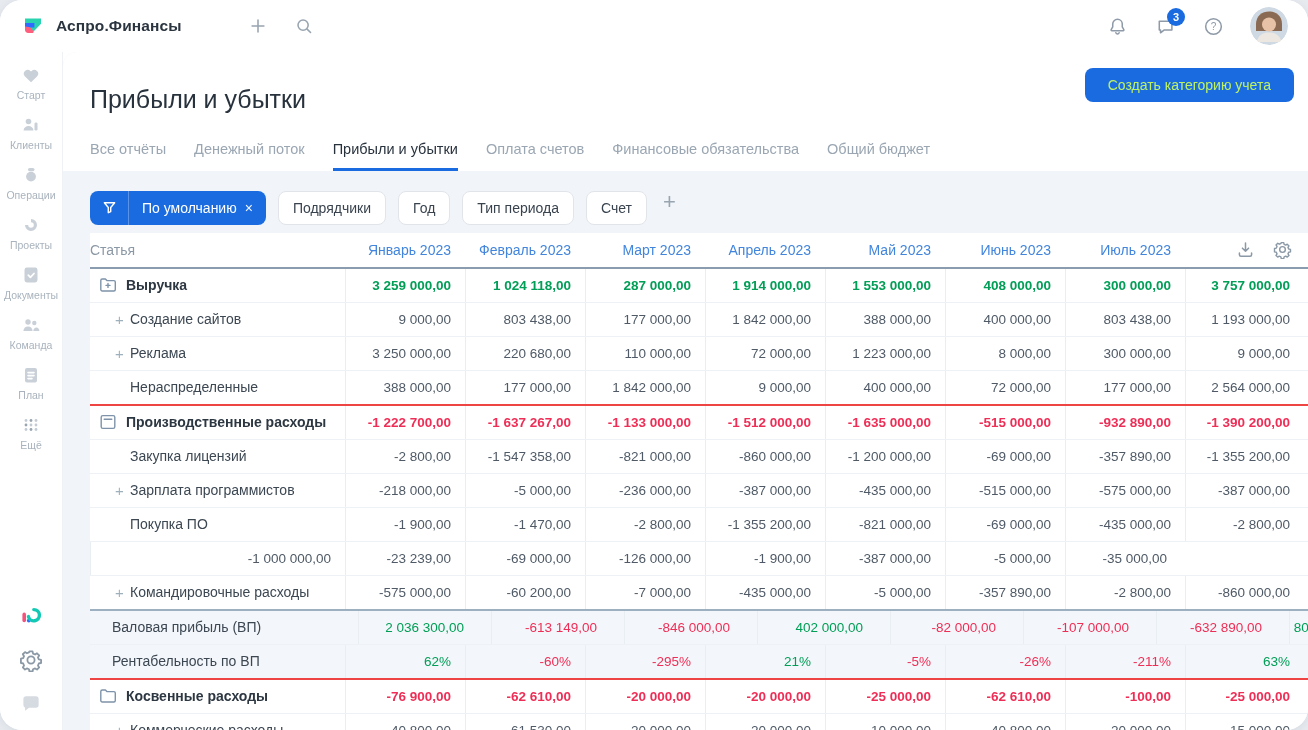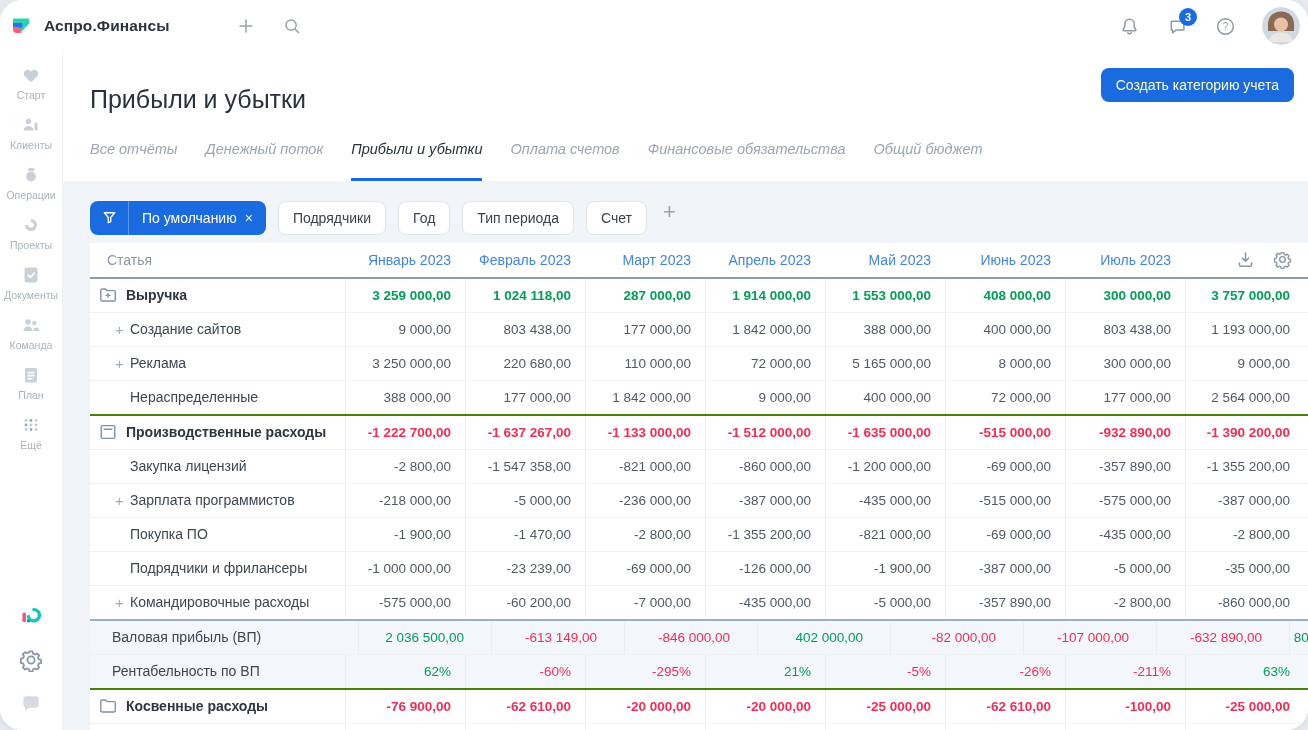--- a/index.html
+++ b/index.html
@@ -2,21 +2,21 @@
 <html lang="ru"><head>
 <meta charset="utf-8">
 <style>
   html,body{margin:0;padding:0;width:1308px;height:730px;background:#e7ebf0;
     font-family:"Liberation Sans",sans-serif;-webkit-font-smoothing:antialiased;}
   .app{position:relative;width:1308px;height:730px;background:#fff;border-radius:22px;
     overflow:hidden;box-shadow:0 2px 10px rgba(30,40,60,.08);}
 
   
   .topbar{position:absolute;top:0;left:0;right:0;height:52px;display:flex;align-items:center;
-    padding:0 8px;box-sizing:border-box;background:#fff;z-index:5;}
+    padding:0 20px;box-sizing:border-box;background:#fff;z-index:5;}
   .brand{display:flex;align-items:center;gap:10px;}
   .brand-name{font-size:15.5px;font-weight:700;color:#2b3540;letter-spacing:.1px;}
   .tb-ic{width:22px;height:22px;display:inline-flex;align-items:center;justify-content:center;cursor:pointer;}
   .tb-plus{margin-left:66px;}
   .tb-search{margin-left:24px;}
   .tb-right{margin-left:auto;display:flex;align-items:center;gap:26px;}
   .chat-wrap{position:relative;}
   .badge{position:absolute;top:-7px;right:-9px;min-width:18px;height:18px;border-radius:9px;
     background:#1a6be0;color:#fff;font-size:11px;font-weight:700;display:flex;align-items:center;
     justify-content:center;padding:0 4px;box-sizing:border-box;}
@@ -31,50 +31,50 @@
   .sb-label{font-size:10.5px;color:#a9b3bd;}
   .sb-bottom{margin-top:auto;display:flex;flex-direction:column;align-items:center;gap:20px;}
   .sb-bottom .sb-ic{width:24px;height:24px;cursor:pointer;}
 
   
   .main{position:absolute;top:52px;left:63px;right:0;bottom:0;background:#f1f5f9;
     border-top-left-radius:14px;overflow:hidden;}
   .page-head{background:#fff;border-top-left-radius:14px;padding:14px 14px 0 27px;box-sizing:border-box;}
   .head-row{display:flex;align-items:flex-start;justify-content:space-between;}
   .page-title{font-size:25px;font-weight:500;color:#28323d;line-height:32px;}
-  .create-btn{background:#1a6be0;color:#fef9c3;border:none;border-radius:8px;font-size:14px;
-    font-family:inherit;padding:9px 15px;cursor:pointer;margin-top:2px;}
+  .create-btn{background:#1a6be0;color:#bef264;border:none;border-radius:8px;font-size:14px;
+    font-family:inherit;padding:9px 23px;cursor:pointer;margin-top:2px;}
   .tabs{display:flex;gap:28px;margin-top:9px;}
-  .tab{font-size:14.5px;color:#9aa6b2;padding-bottom:21px;cursor:pointer;border-bottom:3px solid transparent;font-style:italic;}
+  .tab{font-size:14.5px;color:#9aa6b2;padding-bottom:11px;cursor:pointer;border-bottom:3px solid transparent;}
   .tab.active{color:#28323d;font-weight:500;border-bottom-color:#1a6be0;}
 
   
   .toolbar{display:flex;gap:12px;margin:20px 0 8px 27px;height:34px;}
   .filter-pill{display:flex;align-items:stretch;background:#1a6be0;border-radius:8px;height:34px;
     overflow:hidden;cursor:pointer;}
   .funnel-box{display:flex;align-items:center;justify-content:center;width:38px;
     border-right:1px solid rgba(255,255,255,.28);}
   .filter-pill .lbl{display:flex;align-items:center;gap:8px;color:#fff;font-size:14px;padding:0 13px;}
   .filter-pill .x{font-size:14px;opacity:.95;cursor:pointer;}
   .chip{display:flex;align-items:center;height:32px;background:#fff;border:1px solid #e1e5ea;
     border-radius:8px;padding:0 14px;font-size:14px;color:#39434e;cursor:pointer;}
   .add-filter{color:#98a4b0;font-size:22px;line-height:22px;cursor:pointer;margin-left:4px;font-weight:400;}
 
   
   .table-wrap{margin-left:27px;background:#fff;width:calc(100% - 27px);box-sizing:border-box;}
   .trow,.thead{display:grid;grid-template-columns:255px repeat(7,120px) minmax(0,1fr);align-items:stretch;}
   .thead{height:34px;border-bottom:2px solid #8a9db0;}
   .thead .cell{display:flex;align-items:center;}
-  .statya{padding-left:17px;font-size:14px;color:#8b98a5;}
+  .statya{padding-left:0;font-size:14px;color:#8b98a5;}
   .month-h{justify-content:flex-end;padding-right:14px;font-size:14px;color:#4285dd;white-space:nowrap;}
   .icons-cell{justify-content:flex-end;gap:18px;padding-right:16px;}
   .icons-cell .tic{width:19px;height:19px;cursor:pointer;display:flex;}
 
   .trow{height:33px;border-top:1px solid #eef1f5;}
-  .trow.section{border-top:2px solid #4d7c0f;}
+  .trow.section{border-top:2px solid #ef4444;}
   .trow:first-child{border-top:none;}
   .trow.thick-top{border-top:2px solid #9db0c2;gap:13px;}
   .trow:last-child{border-bottom:2px solid #9db0c2;}
   .trow.shaded{background:#f3f6fa;}
   .cell{display:flex;align-items:center;box-sizing:border-box;overflow:hidden;}
   .label-cell{padding-left:8px;gap:8px;cursor:pointer;}
   .sec-ic{width:20px;height:20px;display:flex;flex:none;}
   .row-label{font-size:14px;color:#3c4752;white-space:nowrap;}
   .trow.section .row-label{color:#2d3742;font-weight:600;}
   .trow.sub .label-cell{padding-left:40px;position:relative;}
@@ -355,21 +355,21 @@
           <div class="trow sub">
     <div class="cell label-cell">
 
       <span class="plus-ic">+</span>
       <span class="row-label">Реклама</span>
     </div>
   <div class="cell num">3 250 000,00</div>
             <div class="cell num">220 680,00</div>
             <div class="cell num">110 000,00</div>
             <div class="cell num">72 000,00</div>
-            <div class="cell num">5 165 000,00</div>
+            <div class="cell num">1 223 000,00</div>
             <div class="cell num">8 000,00</div>
             <div class="cell num">300 000,00</div>
             <div class="cell num">9 000,00</div>
           </div>
           <div class="trow sub">
     <div class="cell label-cell">
 
       <span class="row-label">Нераспределенные</span>
     </div>
   <div class="cell num">388 000,00</div>
@@ -438,24 +438,20 @@
   <div class="cell num">-1 900,00</div>
             <div class="cell num">-1 470,00</div>
             <div class="cell num">-2 800,00</div>
             <div class="cell num">-1 355 200,00</div>
             <div class="cell num">-821 000,00</div>
             <div class="cell num">-69 000,00</div>
             <div class="cell num">-435 000,00</div>
             <div class="cell num">-2 800,00</div>
           </div>
           <div class="trow sub">
-    <div class="cell label-cell">
-
-      <span class="row-label">Подрядчики и фрилансеры</span>
-    </div>
   <div class="cell num">-1 000 000,00</div>
             <div class="cell num">-23 239,00</div>
             <div class="cell num">-69 000,00</div>
             <div class="cell num">-126 000,00</div>
             <div class="cell num">-1 900,00</div>
             <div class="cell num">-387 000,00</div>
             <div class="cell num">-5 000,00</div>
             <div class="cell num">-35 000,00</div>
           </div>
           <div class="trow sub">
@@ -471,21 +467,21 @@
             <div class="cell num">-5 000,00</div>
             <div class="cell num">-357 890,00</div>
             <div class="cell num">-2 800,00</div>
             <div class="cell num">-860 000,00</div>
           </div>
           <div class="trow total shaded thick-top">
     <div class="cell label-cell">
 
       <span class="row-label">Валовая прибыль (ВП)</span>
     </div>
-  <div class="cell num pos">2 036 500,00</div>
+  <div class="cell num pos">2 036 300,00</div>
             <div class="cell num neg">-613 149,00</div>
             <div class="cell num neg">-846 000,00</div>
             <div class="cell num pos">402 000,00</div>
             <div class="cell num neg">-82 000,00</div>
             <div class="cell num neg">-107 000,00</div>
             <div class="cell num neg">-632 890,00</div>
             <div class="cell num pos">2 366 800,00</div>
           </div>
           <div class="trow total shaded">
     <div class="cell label-cell">

